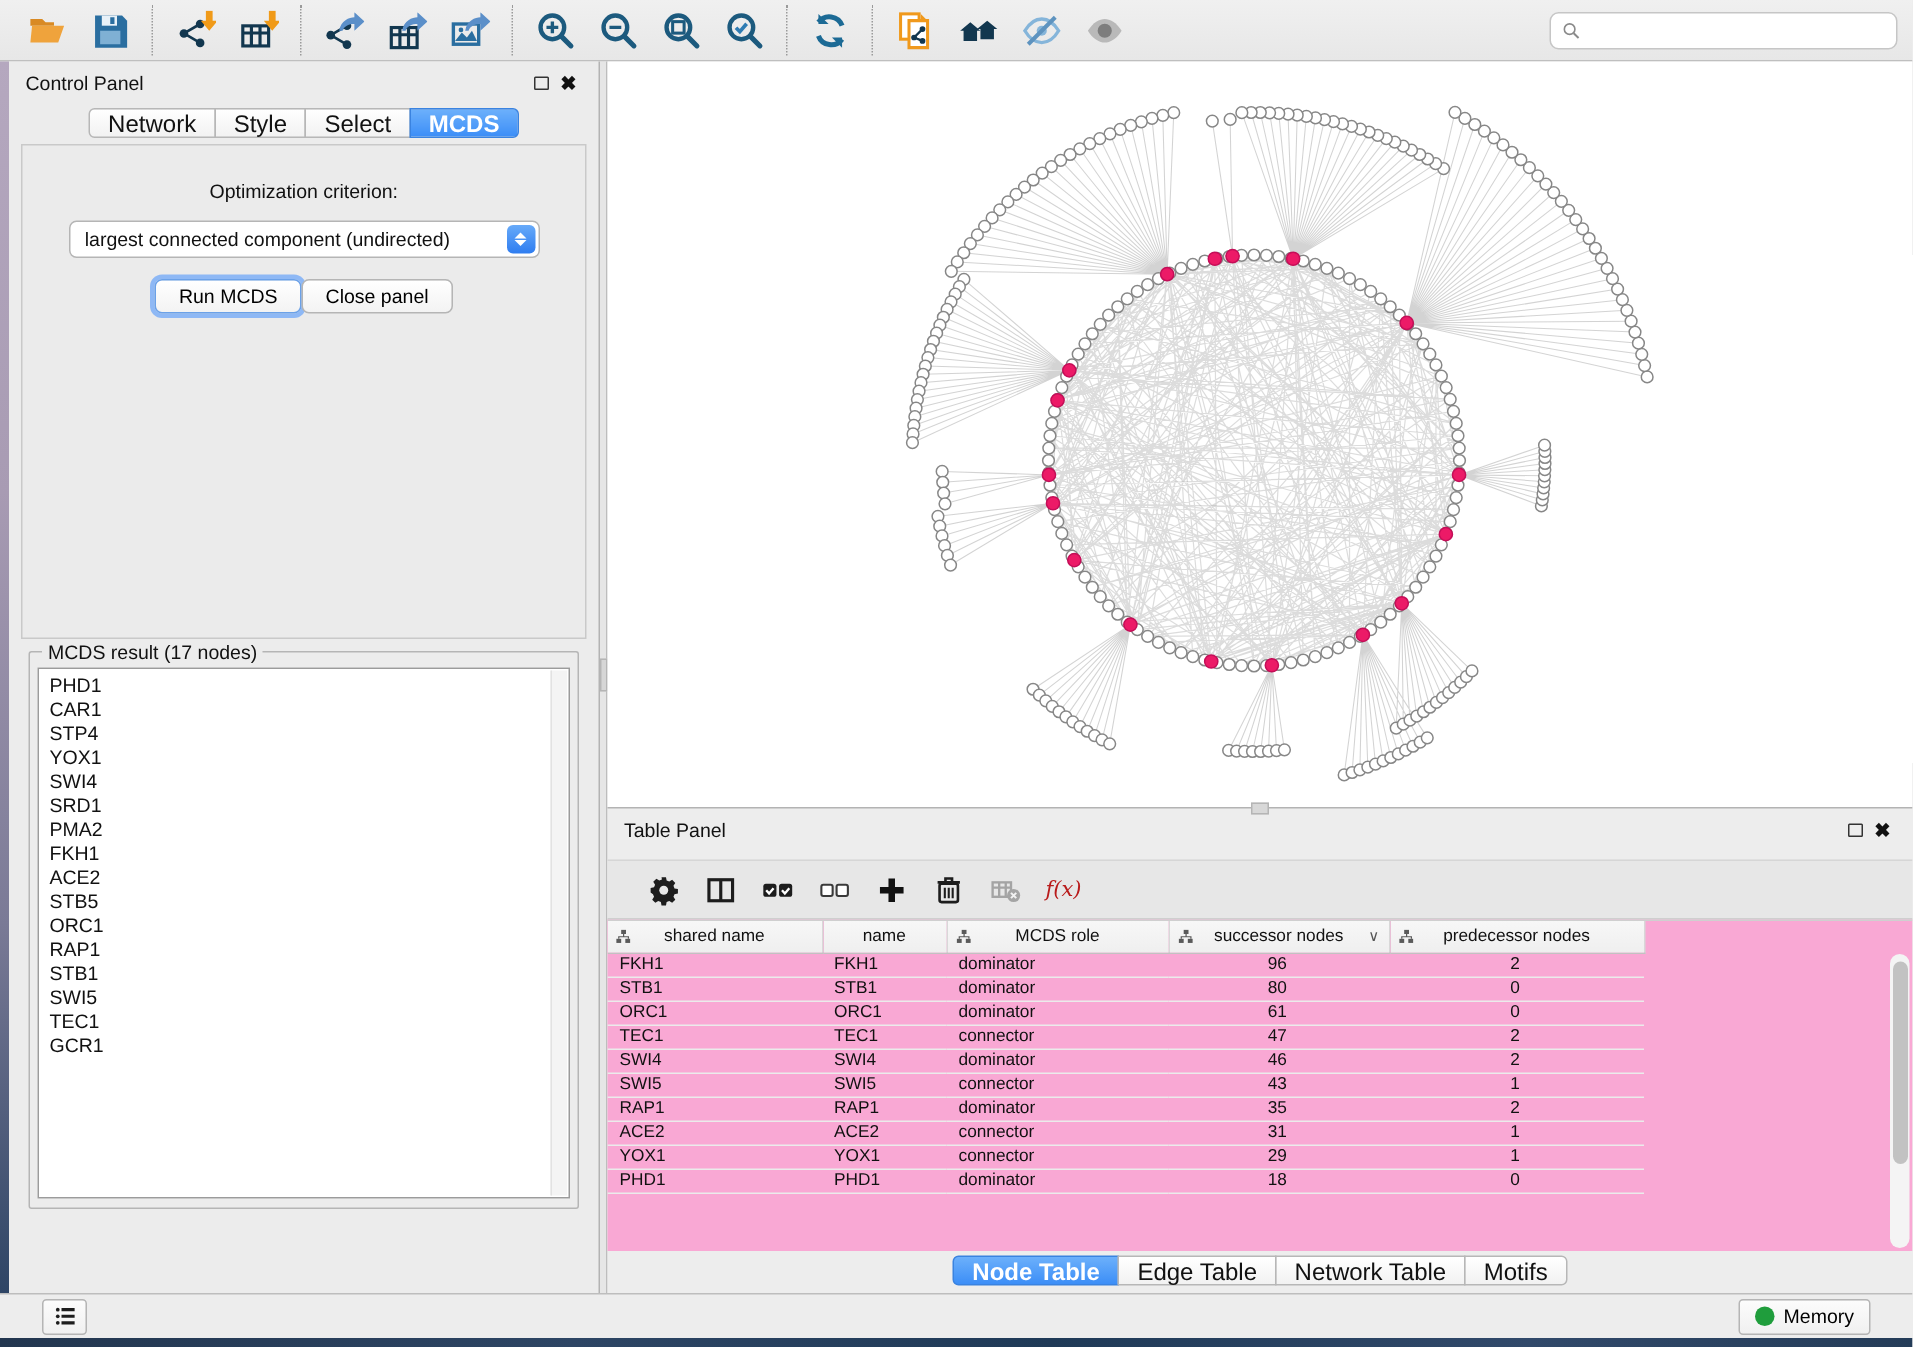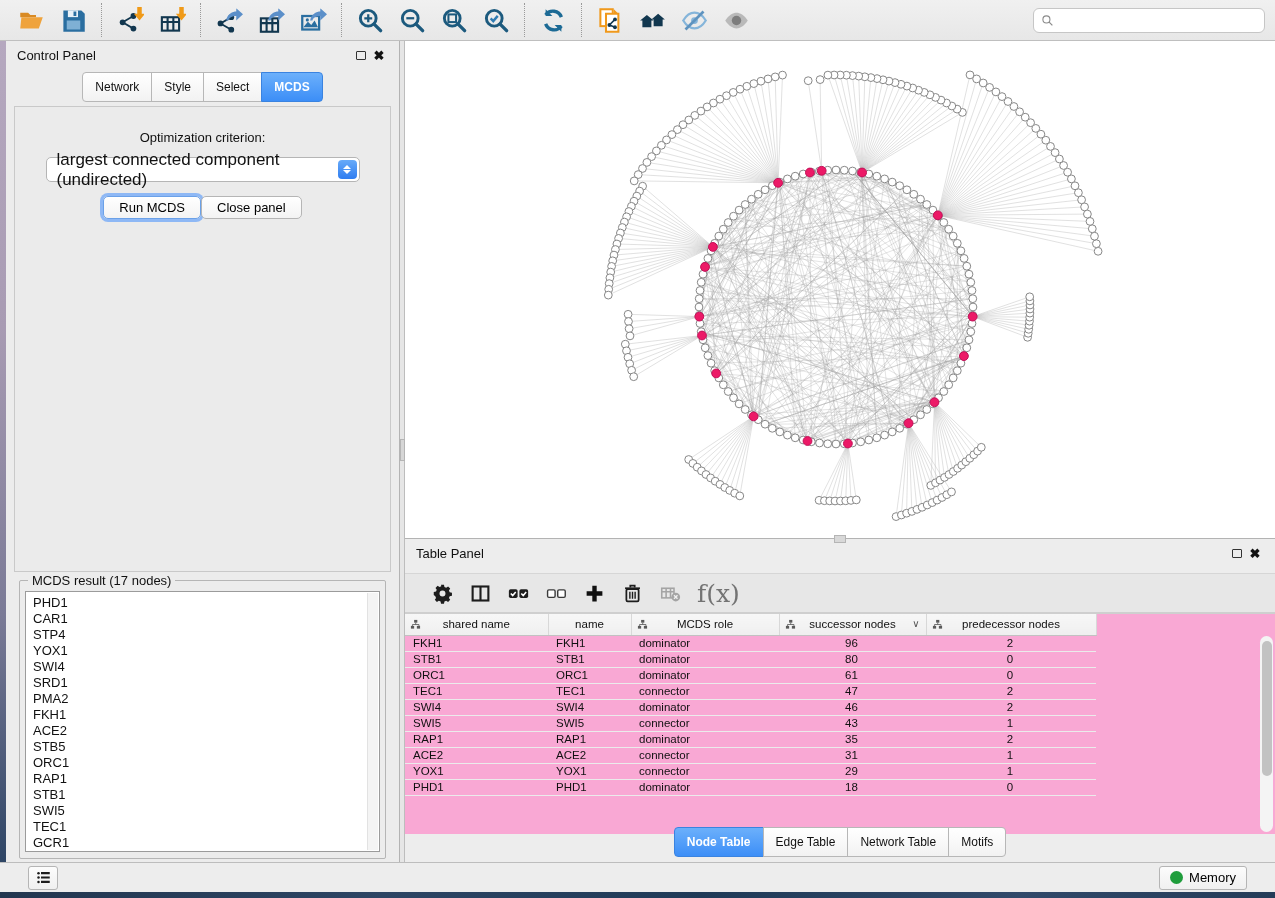--- a/index.html
+++ b/index.html
@@ -24,31 +24,31 @@
 
   
   .control-panel { width:394px; flex:none; background:#ececec; border-right:1px solid #b3b3b3; display:flex; flex-direction:column; }
   .panel-head { height:28px; display:flex; align-items:center; padding:0 11px; font-size:13px; flex:none; }
   .panel-head .sp { flex:1; }
   .win-ic { width:18px; height:16px; border:none; background:transparent; display:flex; align-items:center; justify-content:center; cursor:pointer; }
   .float-box { width:10px; height:9px; border:1.5px solid #333; border-radius:1px; display:inline-block; }
   .close-x { font-size:13px; font-weight:bold; color:#111; line-height:1; }
 
   .seg-row { display:flex; justify-content:center; margin:3px 0 0 0; flex:none; }
-  .seg-btn { font-size:12px; padding:2px 12px; height:30px; background:linear-gradient(#ffffff,#f2f2f2); border:1px solid #b7b7b7;
+  .seg-btn { font-size:16px; padding:2px 12px; height:20px; background:linear-gradient(#ffffff,#f2f2f2); border:1px solid #b7b7b7;
              margin-left:-1px; cursor:pointer; color:#111; font-family:"Liberation Sans",sans-serif; }
   .seg-btn:first-child { border-radius:4px 0 0 4px; margin-left:0; }
   .seg-btn:last-child { border-radius:0 4px 4px 0; }
   .seg-btn.active { background:linear-gradient(#6cb0fb,#3c8ef7); border-color:#3a83e0; color:#fff;font-weight:bold; }
 
-  .tabcontent { margin:4px 8px 0 8px; border:1px solid #c9c9c9; background:#ebebeb; height:466px; flex:none;
+  .tabcontent { margin:4px 8px 0 8px; border:1px solid #c9c9c9; background:#ebebeb; height:330px; flex:none;
                 display:flex; flex-direction:column; align-items:center; }
   .opt-label { font-size:13px; margin-top:23px; }
   .select-box { margin-top:12px; width:314px; height:25px; background:#fff; border:1px solid #b5b5b5; border-radius:5px;
-                display:flex; align-items:center; padding-left:10px; font-size:17px; position:relative; cursor:pointer; }
+                display:flex; align-items:center; padding-left:10px; font-size:13px; position:relative; cursor:pointer; }
   .select-stepper { position:absolute; right:2px; top:2px; bottom:2px; width:19px; border-radius:4px;
                     background:linear-gradient(#67aaf9,#2f7df0); display:flex; flex-direction:column; align-items:center; justify-content:center; gap:1px; }
   .chev { width:0; height:0; border-left:4px solid transparent; border-right:4px solid transparent; }
   .chev.up { border-bottom:4px solid #fff; }
   .chev.dn { border-top:4px solid #fff; }
   .btn-row { display:flex; margin-top:14px; }
   .mac-btn { font-size:13px; font-family:"Liberation Sans",sans-serif; padding:3px 15px; height:23px; background:linear-gradient(#ffffff,#f3f3f3);
              border:1px solid #b5b5b5; border-radius:5px; cursor:pointer; }
   .mac-btn.focus { box-shadow:0 0 0 3px rgba(92,156,251,.65); border-color:#6ba1e8; }
 
@@ -74,21 +74,21 @@
   .hsplit-handle { position:absolute; left:50%; bottom:-5px; transform:translateX(-50%); width:12px; height:8px;
                    background:#d8d8d8; border:1px solid #b5b5b5; z-index:3; }
 
   
   .table-panel { flex:1; background:#ededed; border-top:1px solid #b3b3b3; display:flex; flex-direction:column; position:relative; }
   .tp-toolbar { margin:6px 0 0 0; height:40px; flex:none; background:#e7e7e7; border-top:1px solid #d6d6d6; border-bottom:1px solid #cfcfcf;
                 display:flex; align-items:center; padding:0 18px; gap:0; }
   .tp-btn { width:38px; height:32px; border:none; background:transparent; display:flex; align-items:center; justify-content:center; cursor:pointer; }
   .tp-btn svg { width:21px; height:21px; }
   .tp-btn.disabled { opacity:.45; cursor:default; }
-  .fx-label { font-family:"DejaVu Serif", serif; font-size:25px; color:#737373; margin-left:8px; }
+  .fx-label { font-family:"DejaVu Serif", serif; font-style:italic; font-size:14px; color:#b91c1c; margin-left:8px; }
 
   .grid-wrap { flex:1; background:#f9a8d4; border-top:1px solid #cfcfcf; position:relative; overflow:hidden; margin-bottom:28px; }
   table.grid { border-collapse:collapse; table-layout:fixed; font-size:11.5px; }
   table.grid th { background:linear-gradient(#f7f7f7,#efefef); border-right:1px solid #d8d8d8; border-bottom:1px solid #c2c2c2;
                   height:21px; font-weight:normal; position:relative; text-align:center; }
   th .th-inner { display:flex; align-items:center; justify-content:center; gap:4px; }
   th .tree-ic { position:absolute; left:5px; top:5px; width:11px; height:11px; }
   th .sort-ar { position:absolute; right:6px; top:4px; font-size:10px; color:#555; }
   table.grid td { height:16px; border-bottom:1px solid #ebebeb; padding:0 10px 0 8px; white-space:nowrap; overflow:hidden; }
   td.num { text-align:center; }

